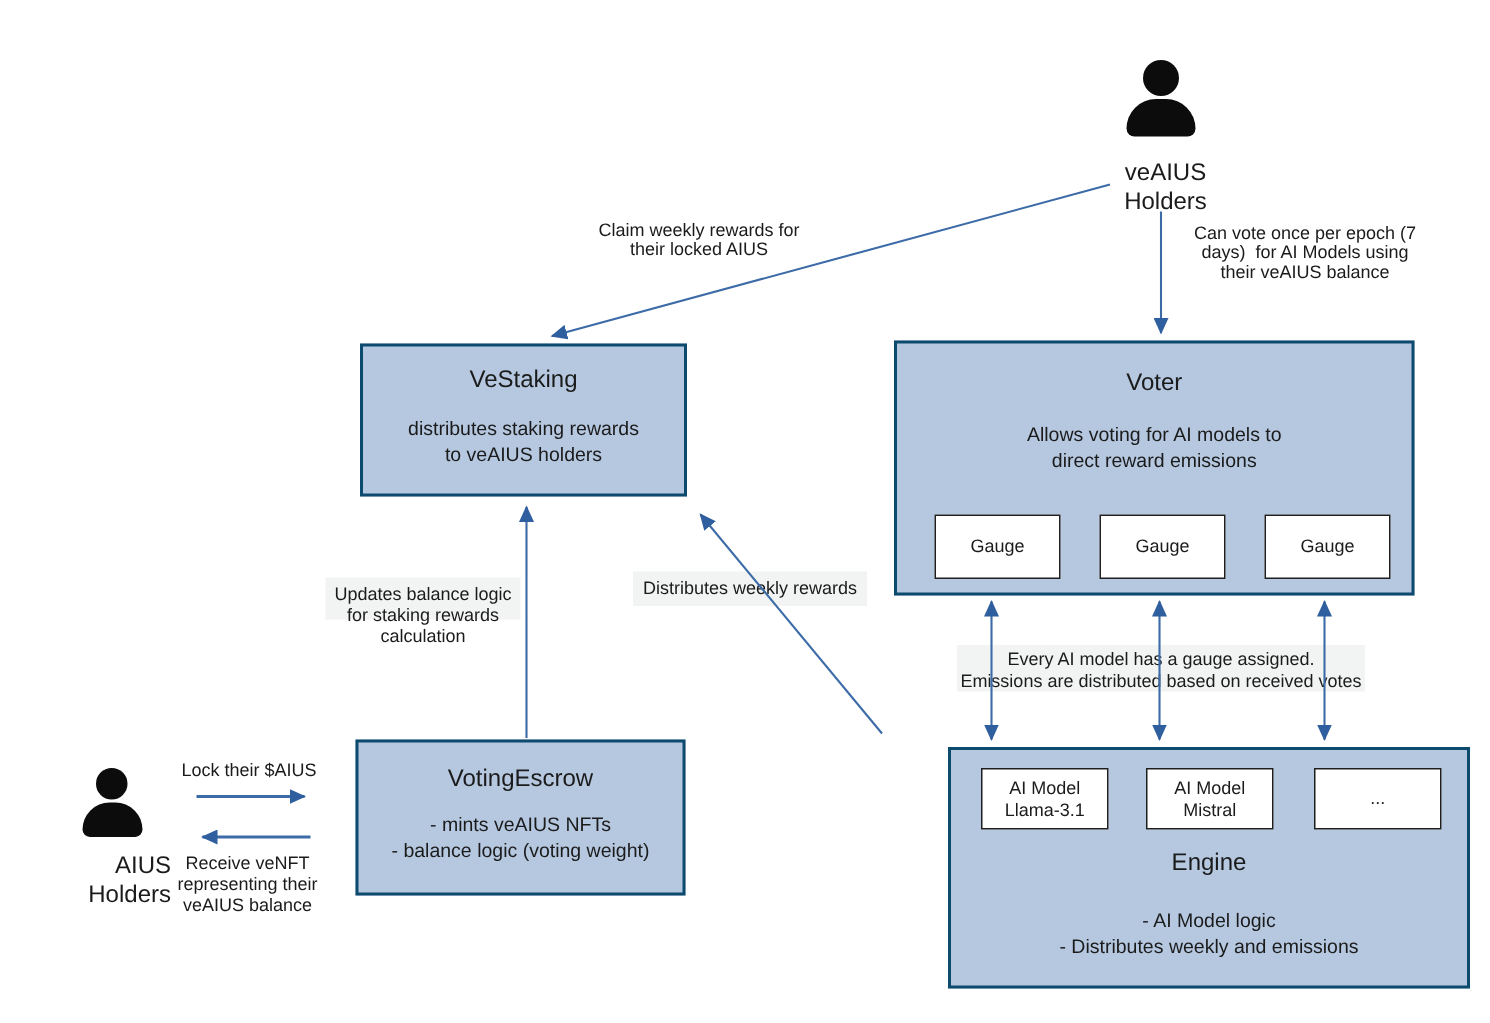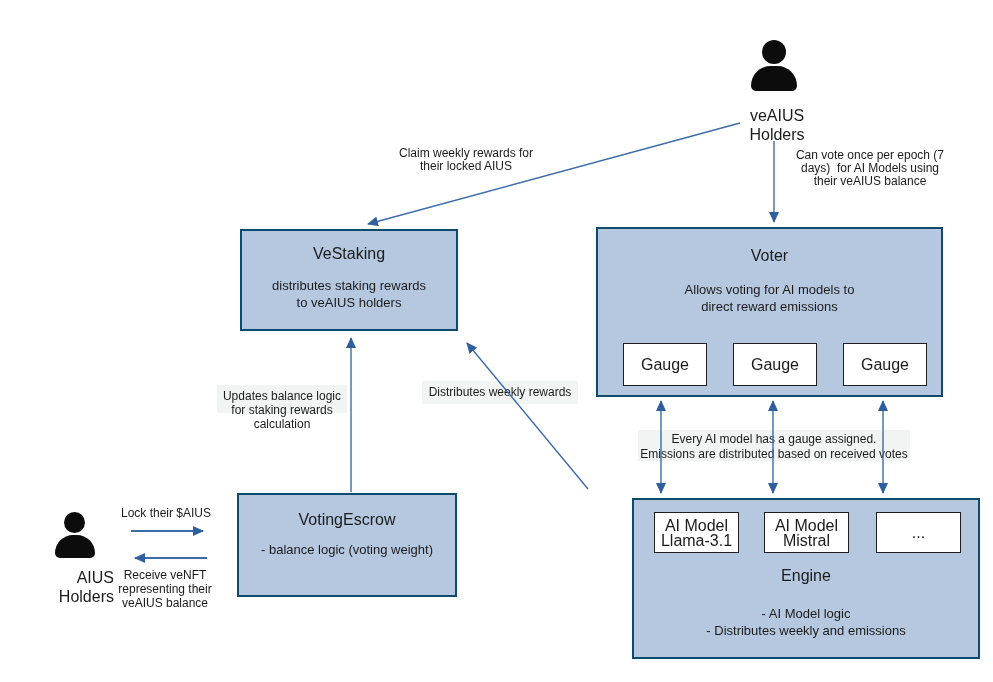--- a/index.html
+++ b/index.html
@@ -23,21 +23,21 @@
   #voter .node-body{margin-top:15px;}
   #votingescrow{left:237px;top:493px;width:220px;height:104px;}
   #votingescrow .node-title{margin-top:15px;}
   #votingescrow .node-body{margin-top:11px;}
   #engine{left:632px;top:498px;width:348px;height:161px;}
   #engine .node-title{position:absolute;left:0;right:0;top:66px;}
   #engine .node-body{position:absolute;left:0;right:0;top:105px;}
   .subbox{
     position:absolute;background:#ffffff;border:1.5px solid #1e1e1e;box-sizing:border-box;
     display:flex;flex-direction:column;align-items:center;justify-content:center;
-    font-size:16px;line-height:15px;
+    font-size:12px;line-height:15px;
   }
   .gauge{top:114px;width:84px;height:43px;}
   #gauge-1{left:25px;} #gauge-2{left:135px;} #gauge-3{left:245px;}
   .model{top:12px;width:85px;height:41px;}
   #model-1{left:20px;} #model-2{left:130px;} #model-3{left:242px;}
   
   .person{position:absolute;z-index:2;}
   .person-head{position:absolute;background:#0c0c0c;border-radius:50%;}
   .person-body{position:absolute;background:#0c0c0c;border-radius:22px 22px 6px 6px;}
   .person-label{position:absolute;text-align:center;font-size:16px;line-height:19px;}
@@ -119,20 +119,21 @@
       <span>Gauge</span>
     </div>
     <div class="subbox gauge" id="gauge-3">
       <span>Gauge</span>
     </div>
   </div>
 
   <div class="node" id="votingescrow">
     <span class="node-title">VotingEscrow</span>
     <span class="node-body">
+      <span class="line">- mints veAIUS NFTs</span>
       <span class="line">- balance logic (voting weight)</span>
     </span>
   </div>
 
   <div class="node" id="engine">
     <div class="subbox model" id="model-1">
       <span>AI Model</span>
       <span>Llama-3.1</span>
     </div>
     <div class="subbox model" id="model-2">

